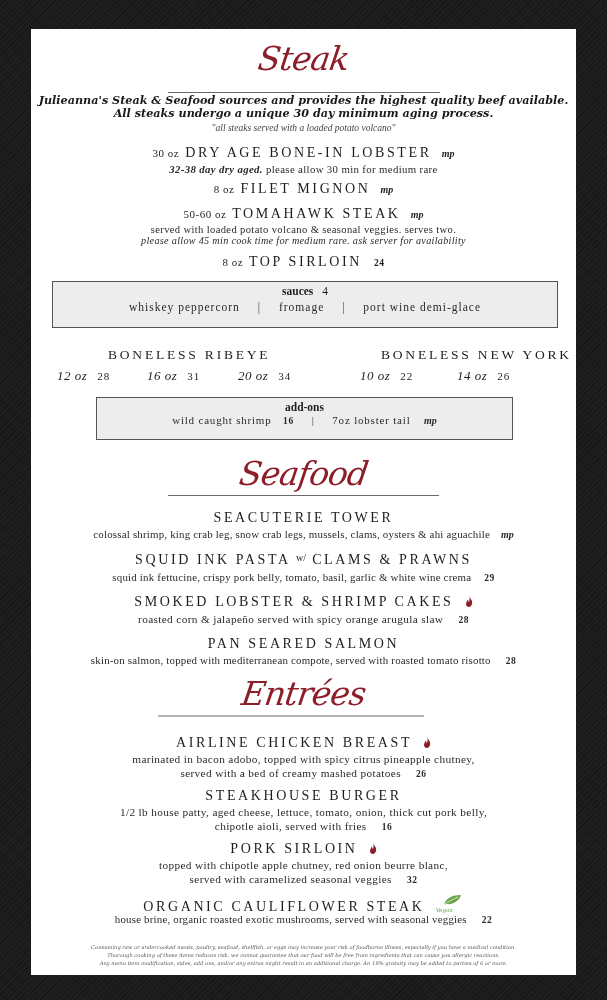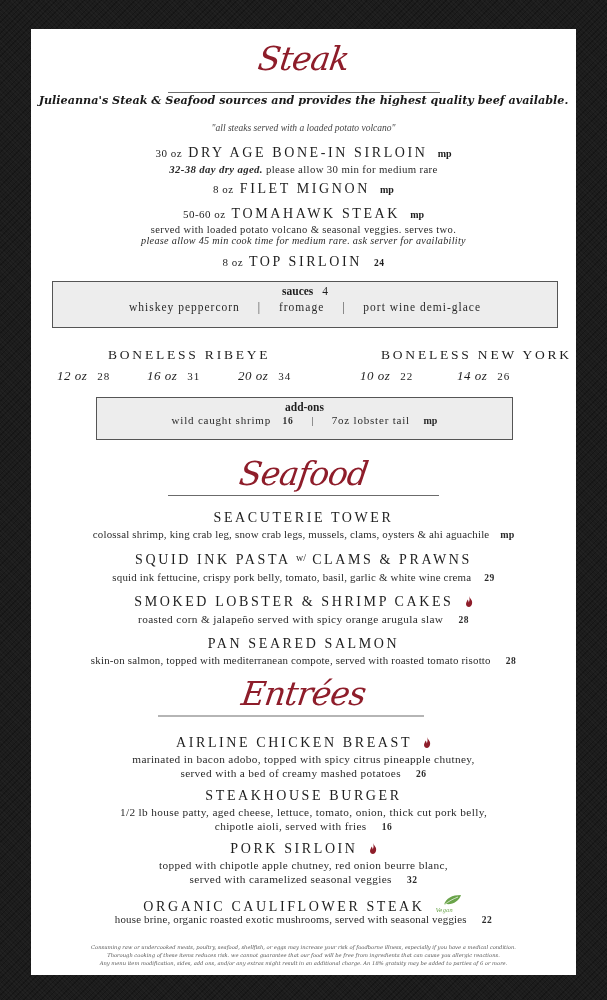--- a/index.html
+++ b/index.html
@@ -54,20 +54,21 @@
       font-size: 14px;
       letter-spacing: 2.6px;
       color: #1e1e1e;
     }
     .item-title .oz {
       font-size: 11px;
       letter-spacing: 0.5px;
     }
     .price-mp {
       font-family: "Liberation Serif", serif;
+      font-style: italic;
       font-weight: bold;
       font-size: 10px;
       letter-spacing: 0;
       margin-left: 4px;
     }
     .price {
       font-family: "Liberation Serif", serif;
       font-weight: bold;
       font-size: 9.5px;
       letter-spacing: 0.5px;
@@ -159,25 +160,26 @@
   </style>
 </head>
 <body>
 
 <div class="paper">
 
   <div class="abs script" style="top:10px;">Steak</div>
   <div class="rule" style="left:137px; width:272px; top:63px;"></div>
 
   <div class="abs intro" style="top:64px;">Julieanna's Steak &amp; Seafood sources and provides the highest quality beef available.</div>
+  <div class="abs intro" style="top:77px;">All steaks undergo a unique 30 day minimum aging process.</div>
   <div class="abs note-ital" style="top:94px;">"all steaks served with a loaded potato volcano"</div>
 
   <div class="abs item-title" style="top:116px;">
     <span class="oz">30 oz</span>
-    <span>DRY AGE BONE-IN SIRLOIN</span>
+    <span>DRY AGE BONE-IN LOBSTER</span>
     <span class="price-mp">mp</span>
   </div>
   <div class="abs desc" style="top:133px; font-size:10.8px;">
     <b class="bi" style="font-style:italic;font-weight:bold;">32-38 day dry aged.</b>
     <span>please allow 30 min for medium rare</span>
   </div>
 
   <div class="abs item-title" style="top:152px;">
     <span class="oz">8 oz</span>
     <span>FILET MIGNON</span>

